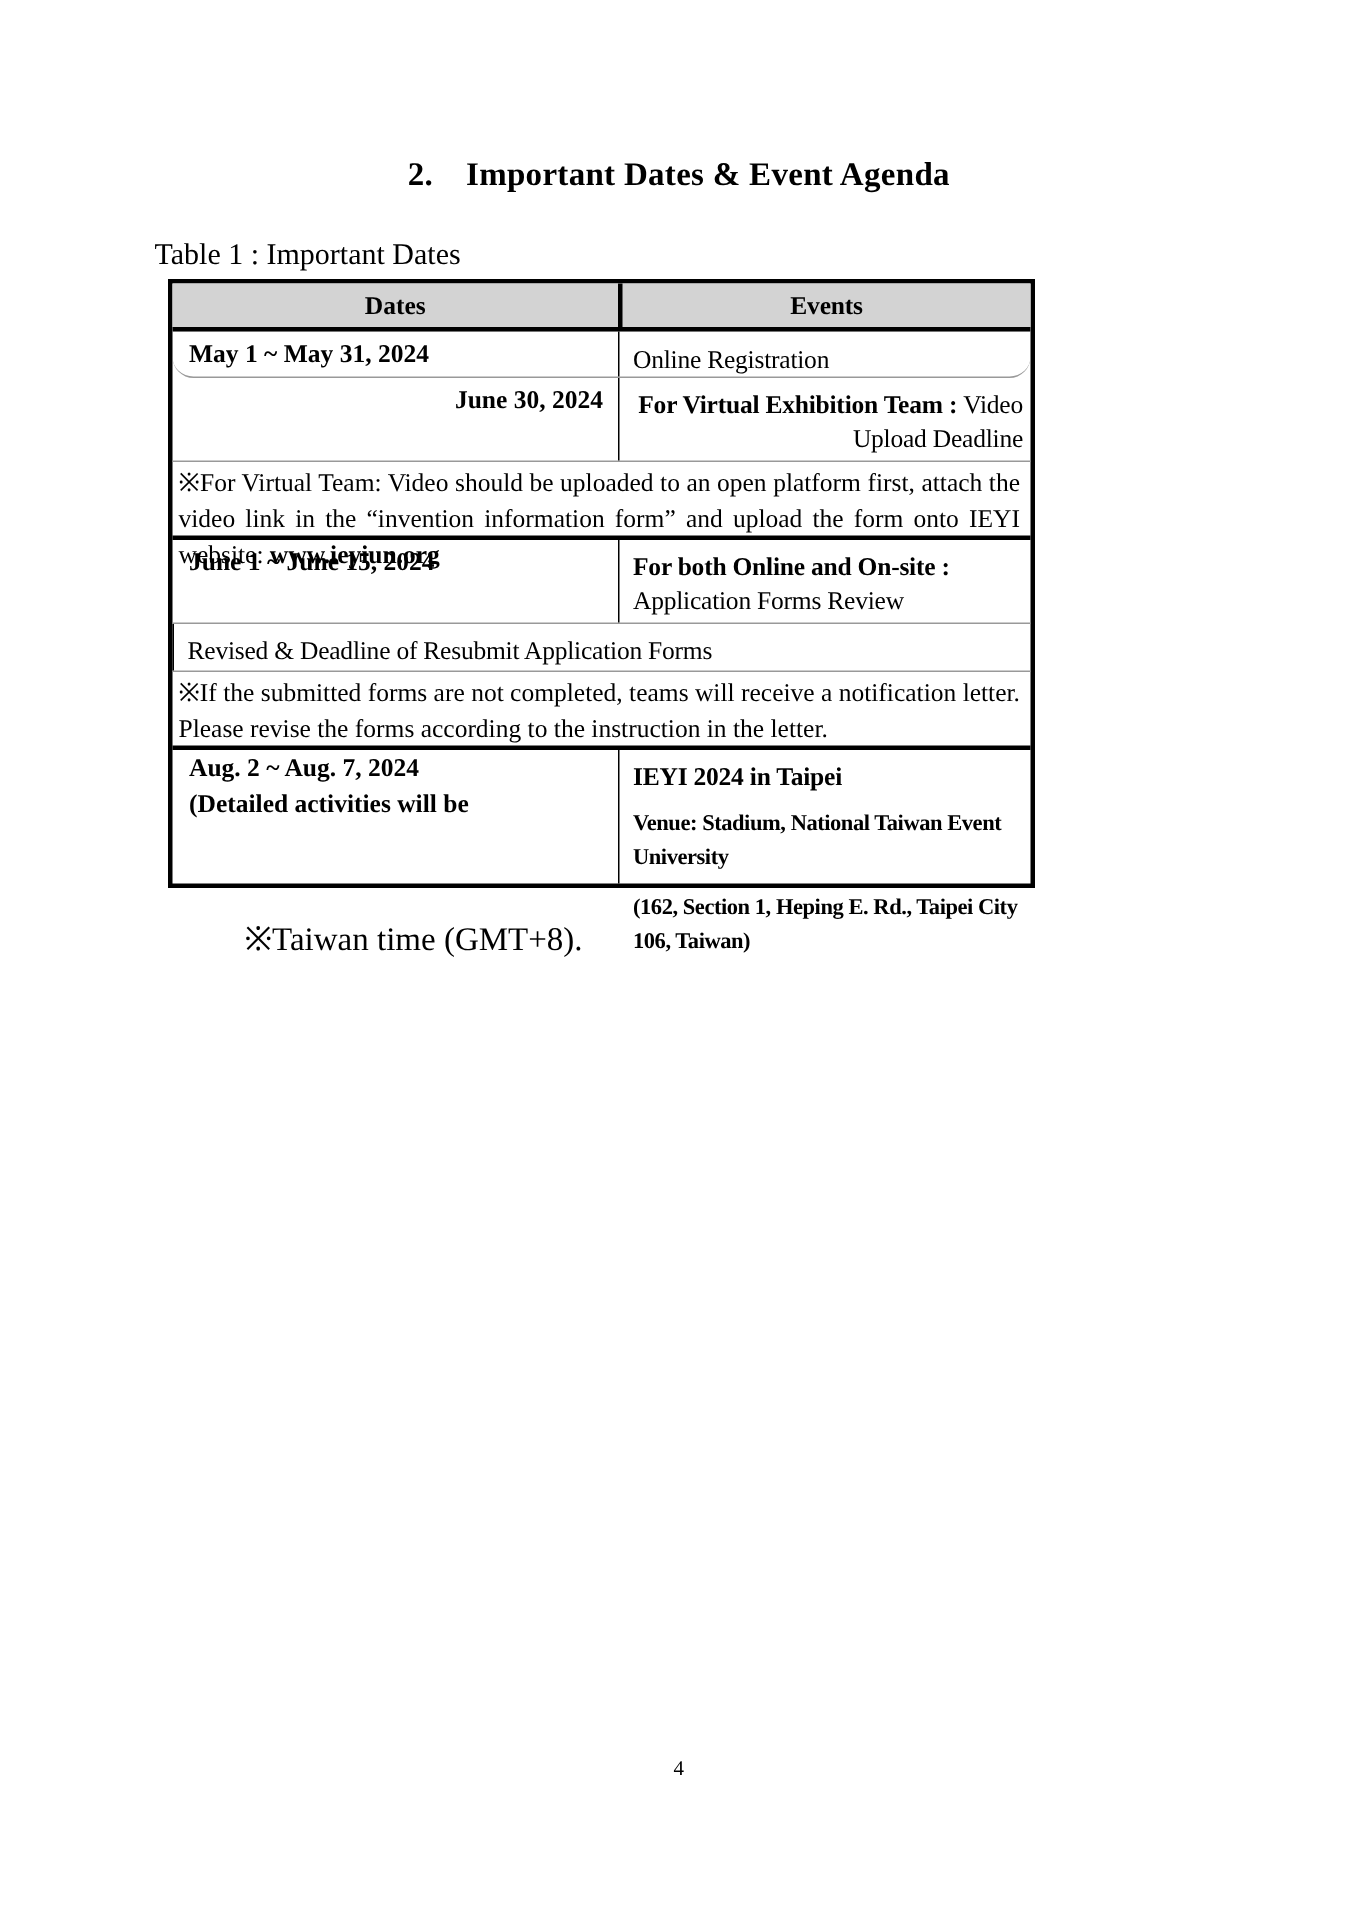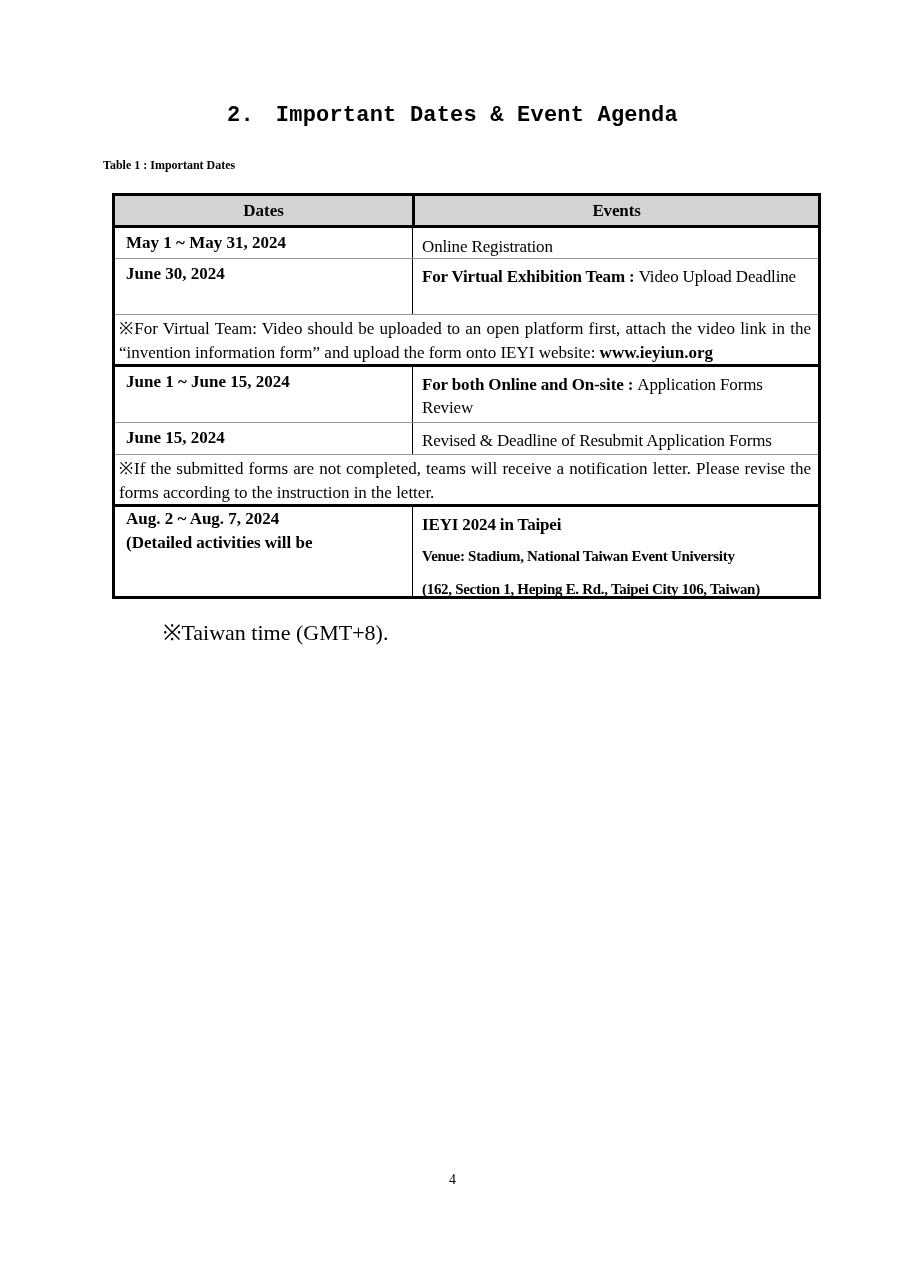--- a/index.html
+++ b/index.html
@@ -13,35 +13,34 @@
   }
   .page { position:relative; width:905px; height:1280px; }
 
   
   .title {
     padding-top:103px;
     text-align:center;
     font-weight:bold;
     font-size:22px;
     letter-spacing:0.2px;
-    font-family:Liberation Mono, monospace;
   }
   .title-num { margin-right:22px; }
 
   
   .caption {
-    margin:30px 0 20px 103px;
-    font-weight:bold;
-    font-size:12px;
+    margin:30px 0 4px 103px;
+    font-weight:normal;
+    font-size:20px;
   }
 
   
   .tbl {
     margin-left:112px;
-    width:709px;
+    width:578px;
     border:3px solid #000;
     background:#fff;
   }
   .trow { display:flex; }
   .c-date {
     width:297px;
     padding:4px 10px 0 11px;
     font-weight:bold;
     font-size:17px;
     line-height:22px;
@@ -70,23 +69,23 @@
 
   .nrow {
     padding:2px 7px 0 4px;
     font-size:17px;
     line-height:24px;
     text-align:justify;
   }
   .thin  { border-bottom:1px solid #999; }
   .thick { border-bottom:3px solid #000; }
 
-  .r1 { height:31px; }
+  .r1 { height:31px;border-radius:14px; }
   .n1 { height:50px; }
-  .r2 { height:56px; }
+  .r2 { height:56px;text-align:right; }
   .n2 { height:52px; }
   .r3 { height:56px; }
   .n3 { height:73px; }
   .r4 { height:32px; }
   .n4 { height:52px; }
   .r5 { height:89px; }
 
   .r1 .c-event { padding-top:7px; }
 
   .r5 .c-date { padding-top:0; line-height:24px; }
@@ -135,21 +134,20 @@
       <div class="c-event"><b>For Virtual Exhibition Team : </b><span>Video Upload Deadline</span></div>
     </div>
     <div class="nrow n2 thick"><span>※For Virtual Team: Video should be uploaded to an open platform first, attach the video link in the “invention information form” and upload the form onto IEYI website: </span><b>www.ieyiun.org</b></div>
 
     <div class="trow r3 thin">
       <div class="c-date">June 1 ~ June 15, 2024</div>
       <div class="c-event"><b>For both Online and On-site : </b><span>Application Forms Review</span></div>
     </div>
 
     <div class="trow r4 thin">
-      <div class="c-date">June 15, 2024</div>
       <div class="c-event"><b></b><span>Revised &amp; Deadline of Resubmit Application Forms</span></div>
     </div>
     <div class="nrow n4 thick"><span>※If the submitted forms are not completed, teams will receive a notification letter. Please revise the forms according to the instruction in the letter.</span><b></b></div>
 
     <div class="trow r5">
       <div class="c-date">
         <div>Aug. 2 ~ Aug. 7, 2024</div>
         <div>(Detailed activities will be</div>
       </div>
       <div class="c-event">

